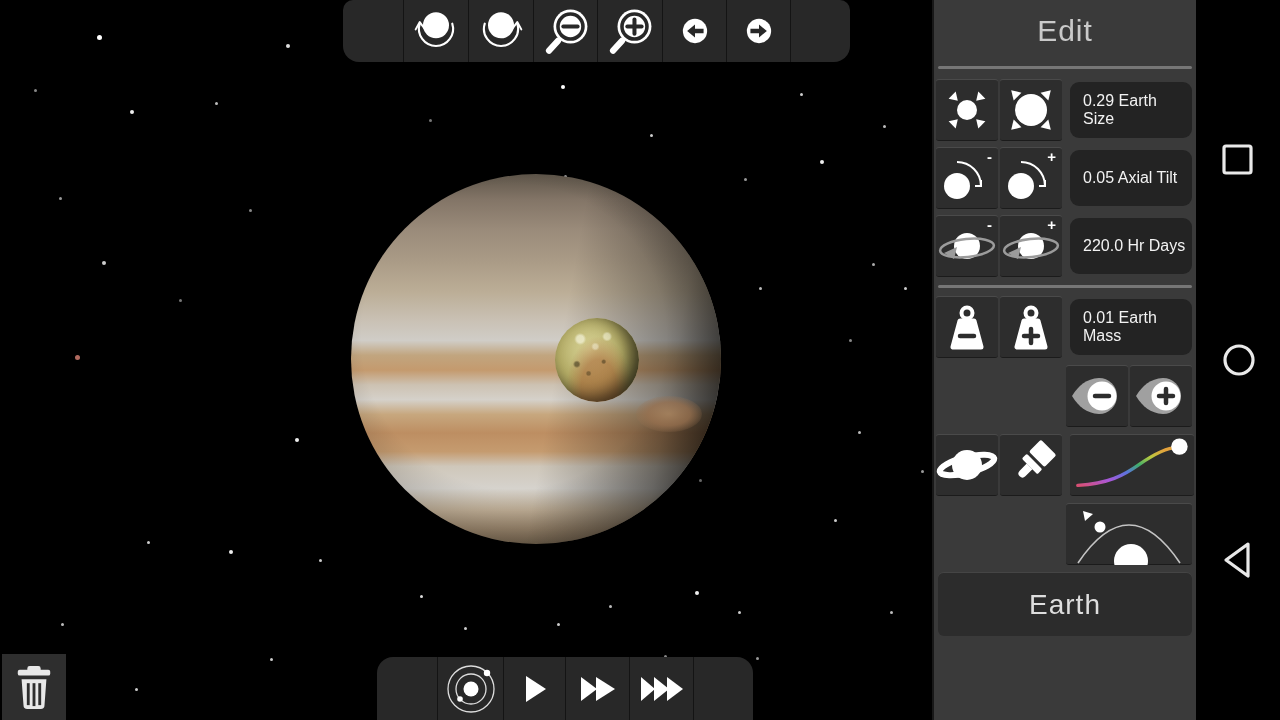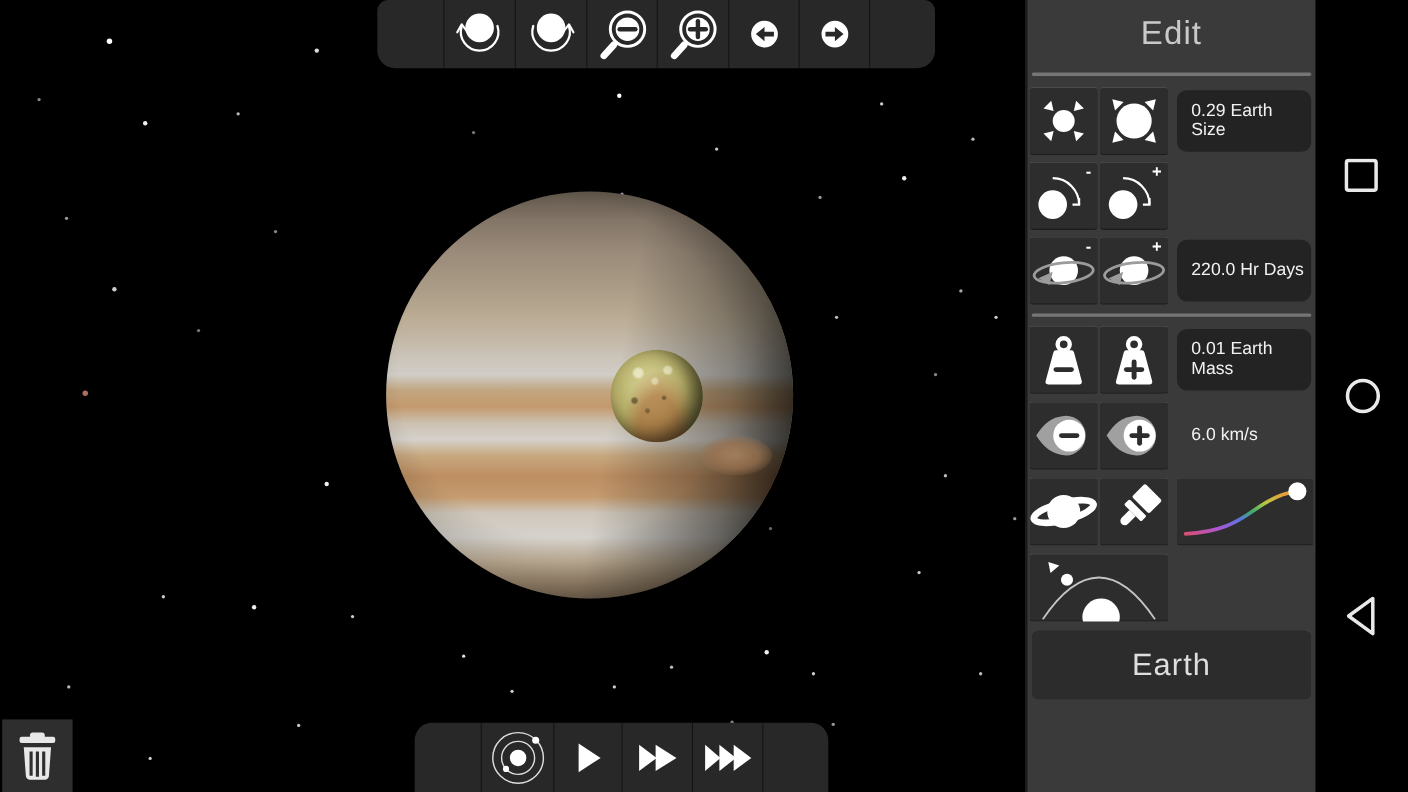--- a/index.html
+++ b/index.html
@@ -48,21 +48,21 @@
   
   #trash-btn { position:absolute; left:2px; top:654px; width:64px; height:66px; background:#2e2e2e;
     display:flex; align-items:center; justify-content:center; }
 
   
   #edit-panel { position:absolute; left:932px; top:0; width:264px; height:720px; background:#3a3a3a;
     border-left:2px solid #181818; }
   #panel-header { height:62px; display:flex; align-items:center; justify-content:center;
     color:#c9c9c9; font-size:30px; font-weight:300; letter-spacing:1px; }
   .divider { height:3px; background:#767676; margin:4px 4px 0 4px; border-radius:2px; }
-  .prow { display:flex; align-items:stretch; height:62px; padding:0 2px; }
+  .prow { display:flex; align-items:stretch; height:62px; padding:0 2px;justify-content:flex-end; }
   .tile { width:62px; height:62px; background:#2d2d2d; border-radius:3px; margin-right:2px;
     border-top:1px solid rgba(255,255,255,.14); border-bottom:1px solid rgba(0,0,0,.4);
     display:flex; align-items:center; justify-content:center; position:relative; flex:none; }
   .tile .sign { position:absolute; top:0; right:6px; color:#fff; font-size:15px; font-weight:bold; }
   .tile-wide { width:126px; }
   .tile-flex { flex:1; width:auto; margin-right:0; }
   .label-box { flex:1; margin:3px 2px 3px 6px; background:#232323; border-radius:9px;
     display:flex; align-items:center; padding-left:13px; color:#f2f2f2; font-size:16px; }
   .label-plain { flex:1; margin-left:6px; display:flex; align-items:center; padding-left:13px;
     color:#f2f2f2; font-size:16px; }
@@ -266,20 +266,21 @@
         <span class="sign">-</span>
       </div>
       <div class="tile">
         <svg width="62" height="62" viewBox="0 0 62 62">
           <circle cx="21" cy="39" r="13" fill="#fff"></circle>
           <path d="M21 15 A24 24 0 0 1 45 39" fill="none" stroke="#fff" stroke-width="2"></path>
           <path d="M45 33 V39 H39" fill="none" stroke="#fff" stroke-width="2"></path>
         </svg>
         <span class="sign">+</span>
       </div>
+      <div class="label-box">0.05 Axial Tilt</div>
     </div>
 
     <div class="prow">
       <div class="tile">
         <svg width="62" height="62" viewBox="0 0 62 62">
           <circle cx="31" cy="31" r="13" fill="#fff"></circle>
           <ellipse cx="31" cy="33" rx="27" ry="9" fill="none" stroke="#9b9b9b" stroke-width="2.5" transform="rotate(-6 31 33)"></ellipse>
           <polygon points="8,38 21,32 18,44" fill="#9b9b9b"></polygon>
         </svg>
         <span class="sign">-</span>
@@ -326,21 +327,20 @@
         </svg>
       </div>
       <div class="tile">
         <svg width="62" height="62" viewBox="0 0 62 62">
           <path d="M6 31 C13 20 20 14 33 13 A18 18 0 1 1 33 49 C20 48 13 42 6 31 Z" fill="#a0a0a0"></path>
           <circle cx="36" cy="31" r="14.5" fill="#fff"></circle>
           <line x1="29" y1="31" x2="43" y2="31" stroke="#2d2d2d" stroke-width="4.5" stroke-linecap="round"></line>
           <line x1="36" y1="24" x2="36" y2="38" stroke="#2d2d2d" stroke-width="4.5" stroke-linecap="round"></line>
         </svg>
       </div>
-      <div class="label-plain">6.0 km/s</div>
     </div>
 
     <div class="prow mt7">
       <div class="tile">
         <svg width="62" height="62" viewBox="0 0 62 62">
           <ellipse cx="31" cy="31" rx="28" ry="8" fill="none" stroke="#fff" stroke-width="6" transform="rotate(-14 31 31)"></ellipse>
           <circle cx="31" cy="31" r="15" fill="#fff"></circle>
         </svg>
       </div>
       <div class="tile">

